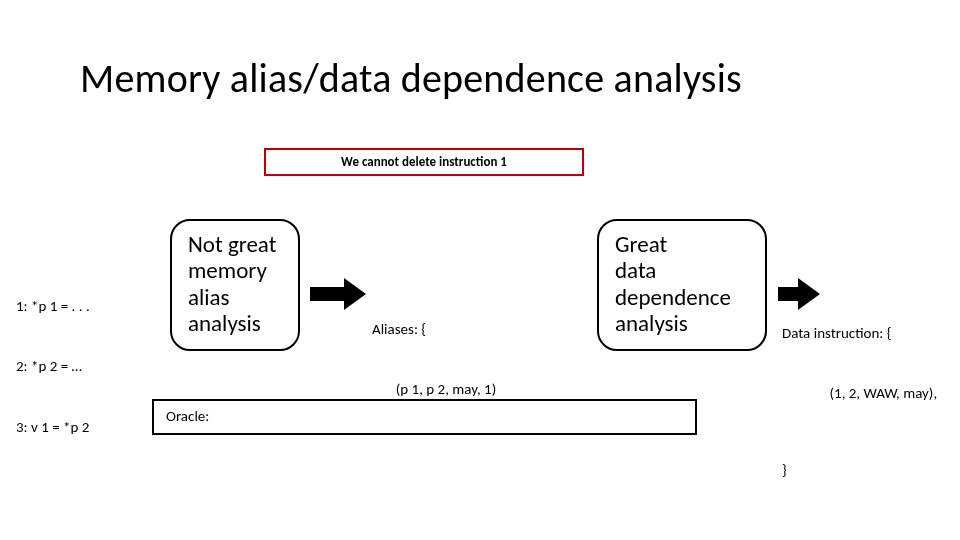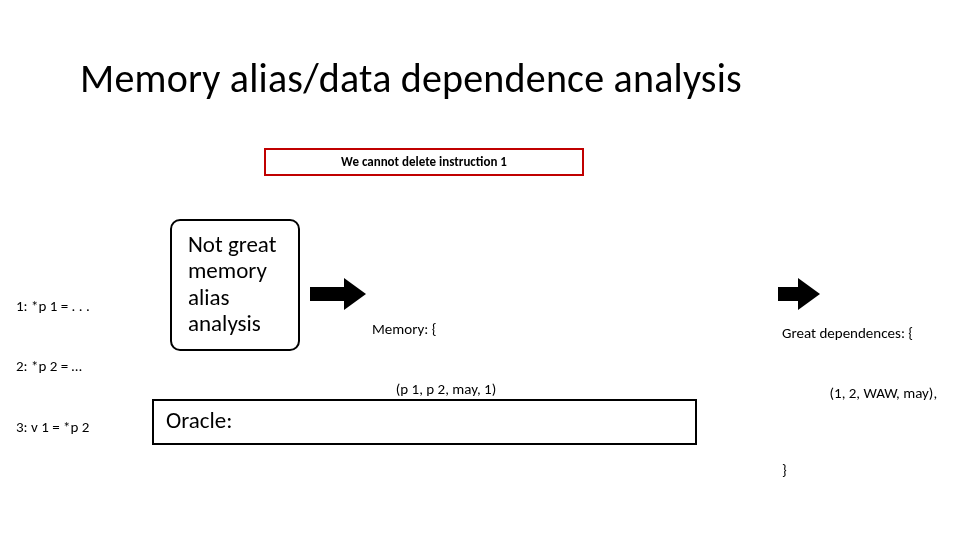--- a/index.html
+++ b/index.html
@@ -29,21 +29,21 @@
     position: absolute;
     left: 4px; top: 255px;
     font-size: 15px;
     line-height: 1.35;
     white-space: pre;
   }
 
   .node {
     position: absolute;
     border: 2.5px solid #000;
-    border-radius: 10px;
+    border-radius: 20px;
     padding: 10px 16px 12px 16px;
     font-size: 23px;
     line-height: 1.15;
     background: #fff;
   }
   .node-alias  { left: 158px; top: 219px; width: 130px; }
   .node-dep    { left: 585px; top: 219px; width: 170px; }
 
   .arrow {
     position: absolute;
@@ -79,21 +79,21 @@
     white-space: pre;
   }
   .deps .brace { display:block; margin-top: 16px; }
 
   .oracle {
     position: absolute;
     left: 140px; top: 399px;
     width: 545px;
     border: 2.5px solid #000;
     padding: 6px 12px 8px 12px;
-    font-size: 23px;
+    font-size: 15px;
     line-height: 1.2;
   }
 </style>
 </head>
 <body>
 
 <div class="slide">
 
   <div class="title">Memory alias/data dependence analysis</div>
 
@@ -108,33 +108,37 @@
   <div class="node node-alias">
     <span>Not great memory alias analysis</span>
   </div>
 
   <div class="arrow arrow1">
     <div class="shaft"></div>
       <div class="head"></div>
   </div>
 
   <div class="aliases">
-    <div>Memory: {</div>
+    <div>Aliases: {</div>
     <div>       (p 1, p 2, may, 1)</div>
     
   </div>
 
+  <div class="node node-dep">
+    <span style="white-space:pre-line;">Great
+data dependence analysis</span>
+  </div>
 
   <div class="arrow arrow2">
     <div class="shaft"></div>
       <div class="head"></div>
   </div>
 
   <div class="deps">
-    <div>Great dependences: {</div>
+    <div>Data instruction: {</div>
     <div>              (1, 2, WAW, may),</div>
     <span class="brace">}</span>
   </div>
 
   <div class="oracle">
     <div>Oracle:</div>
   </div>
 
 </div>
 

